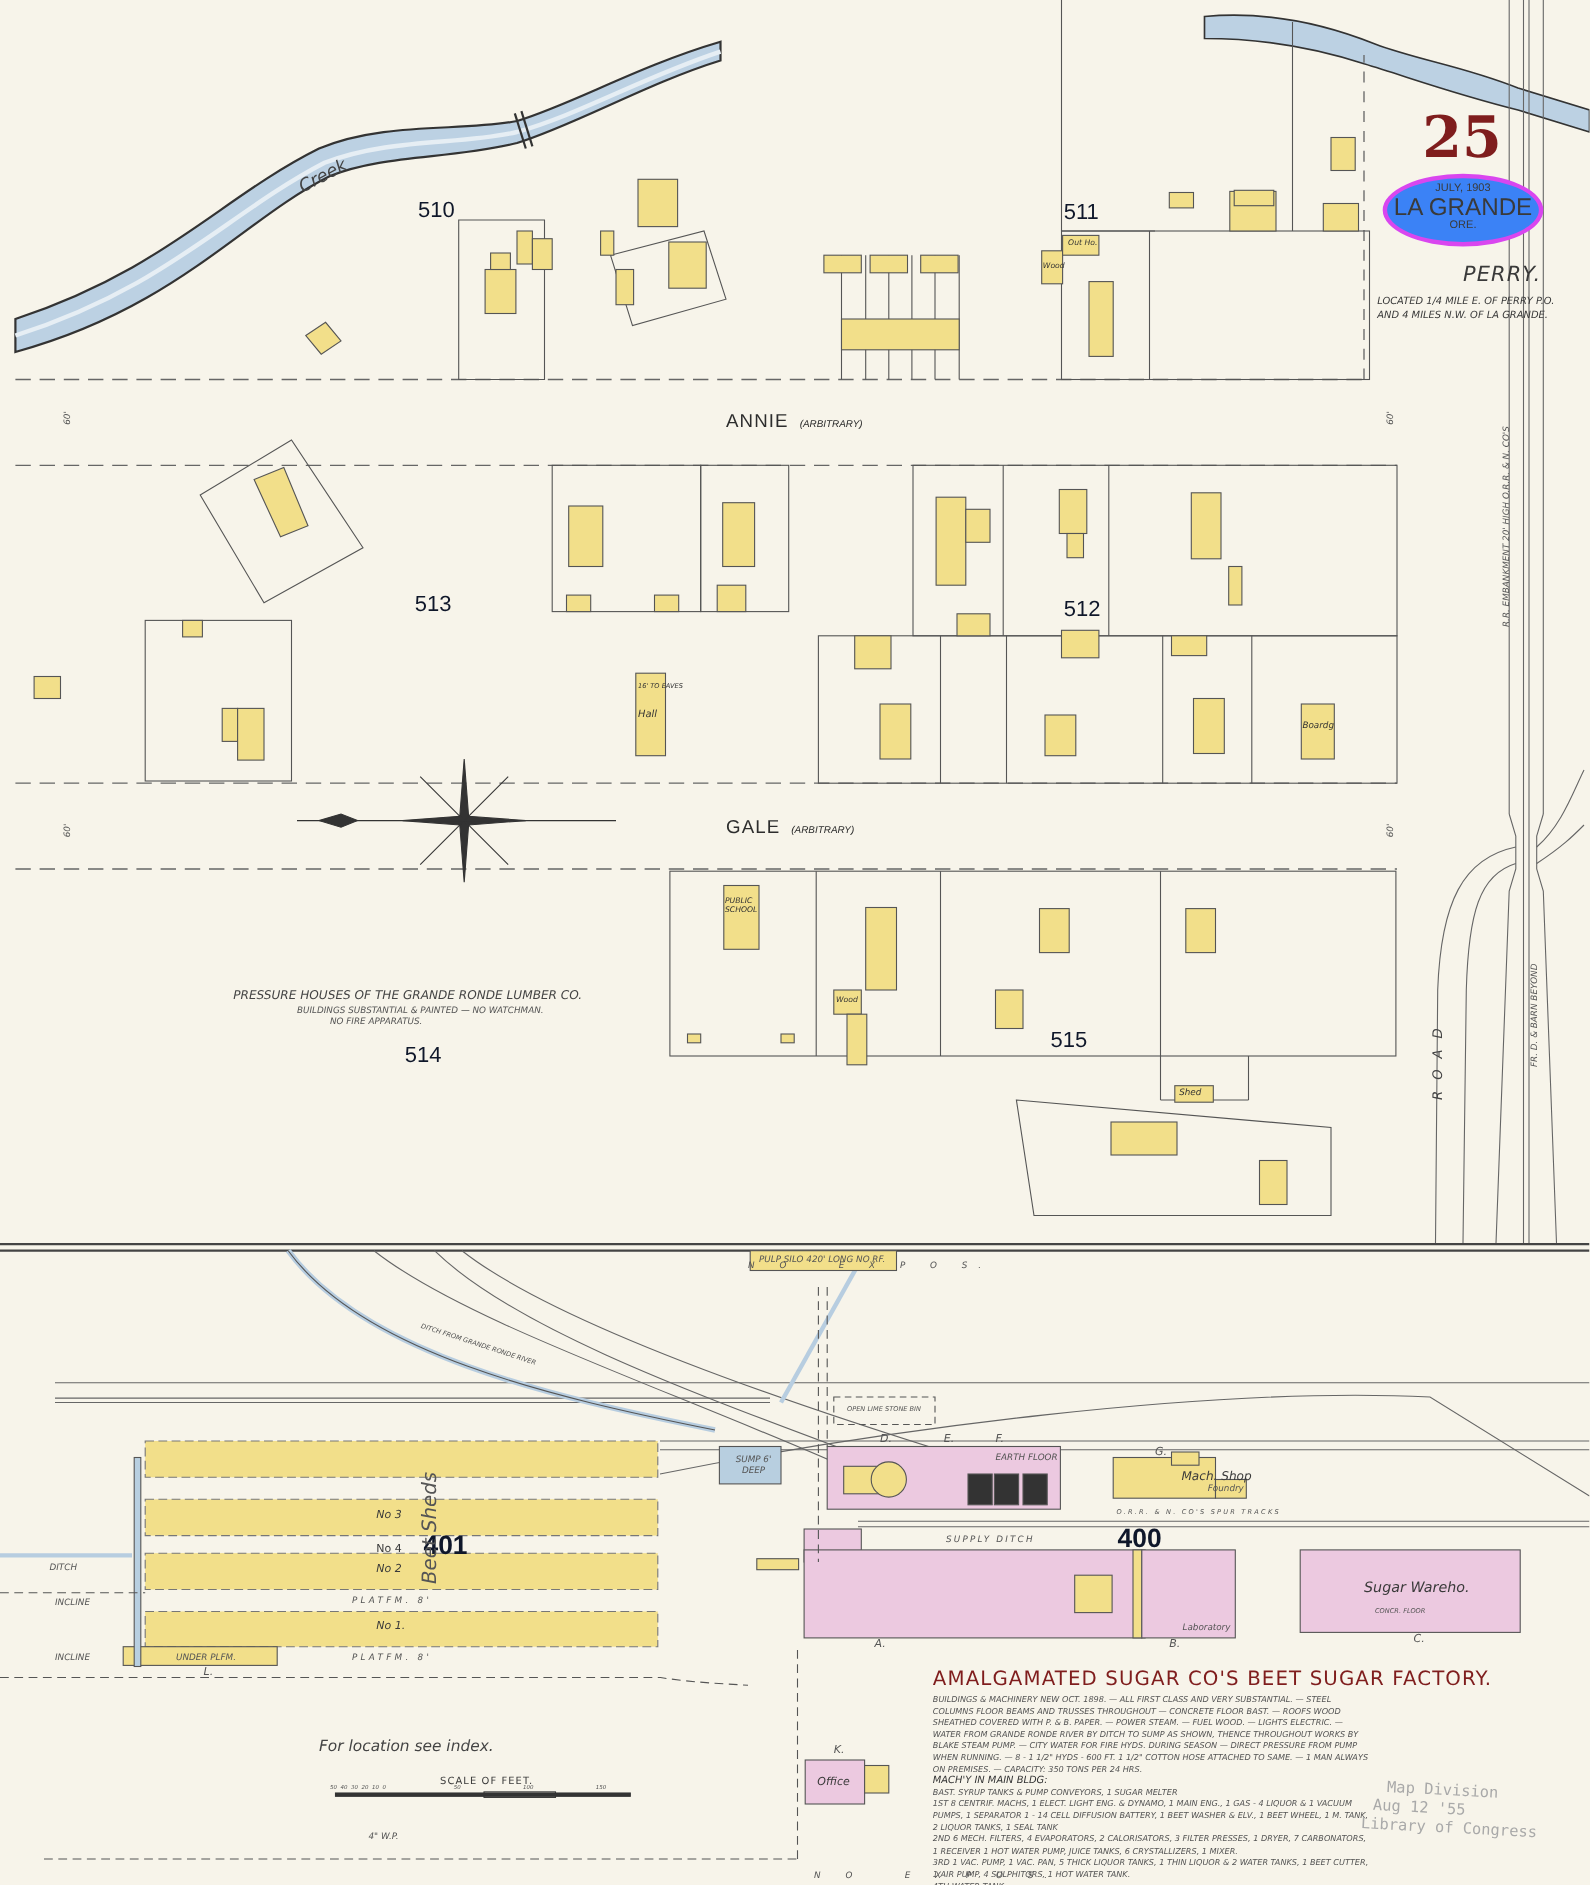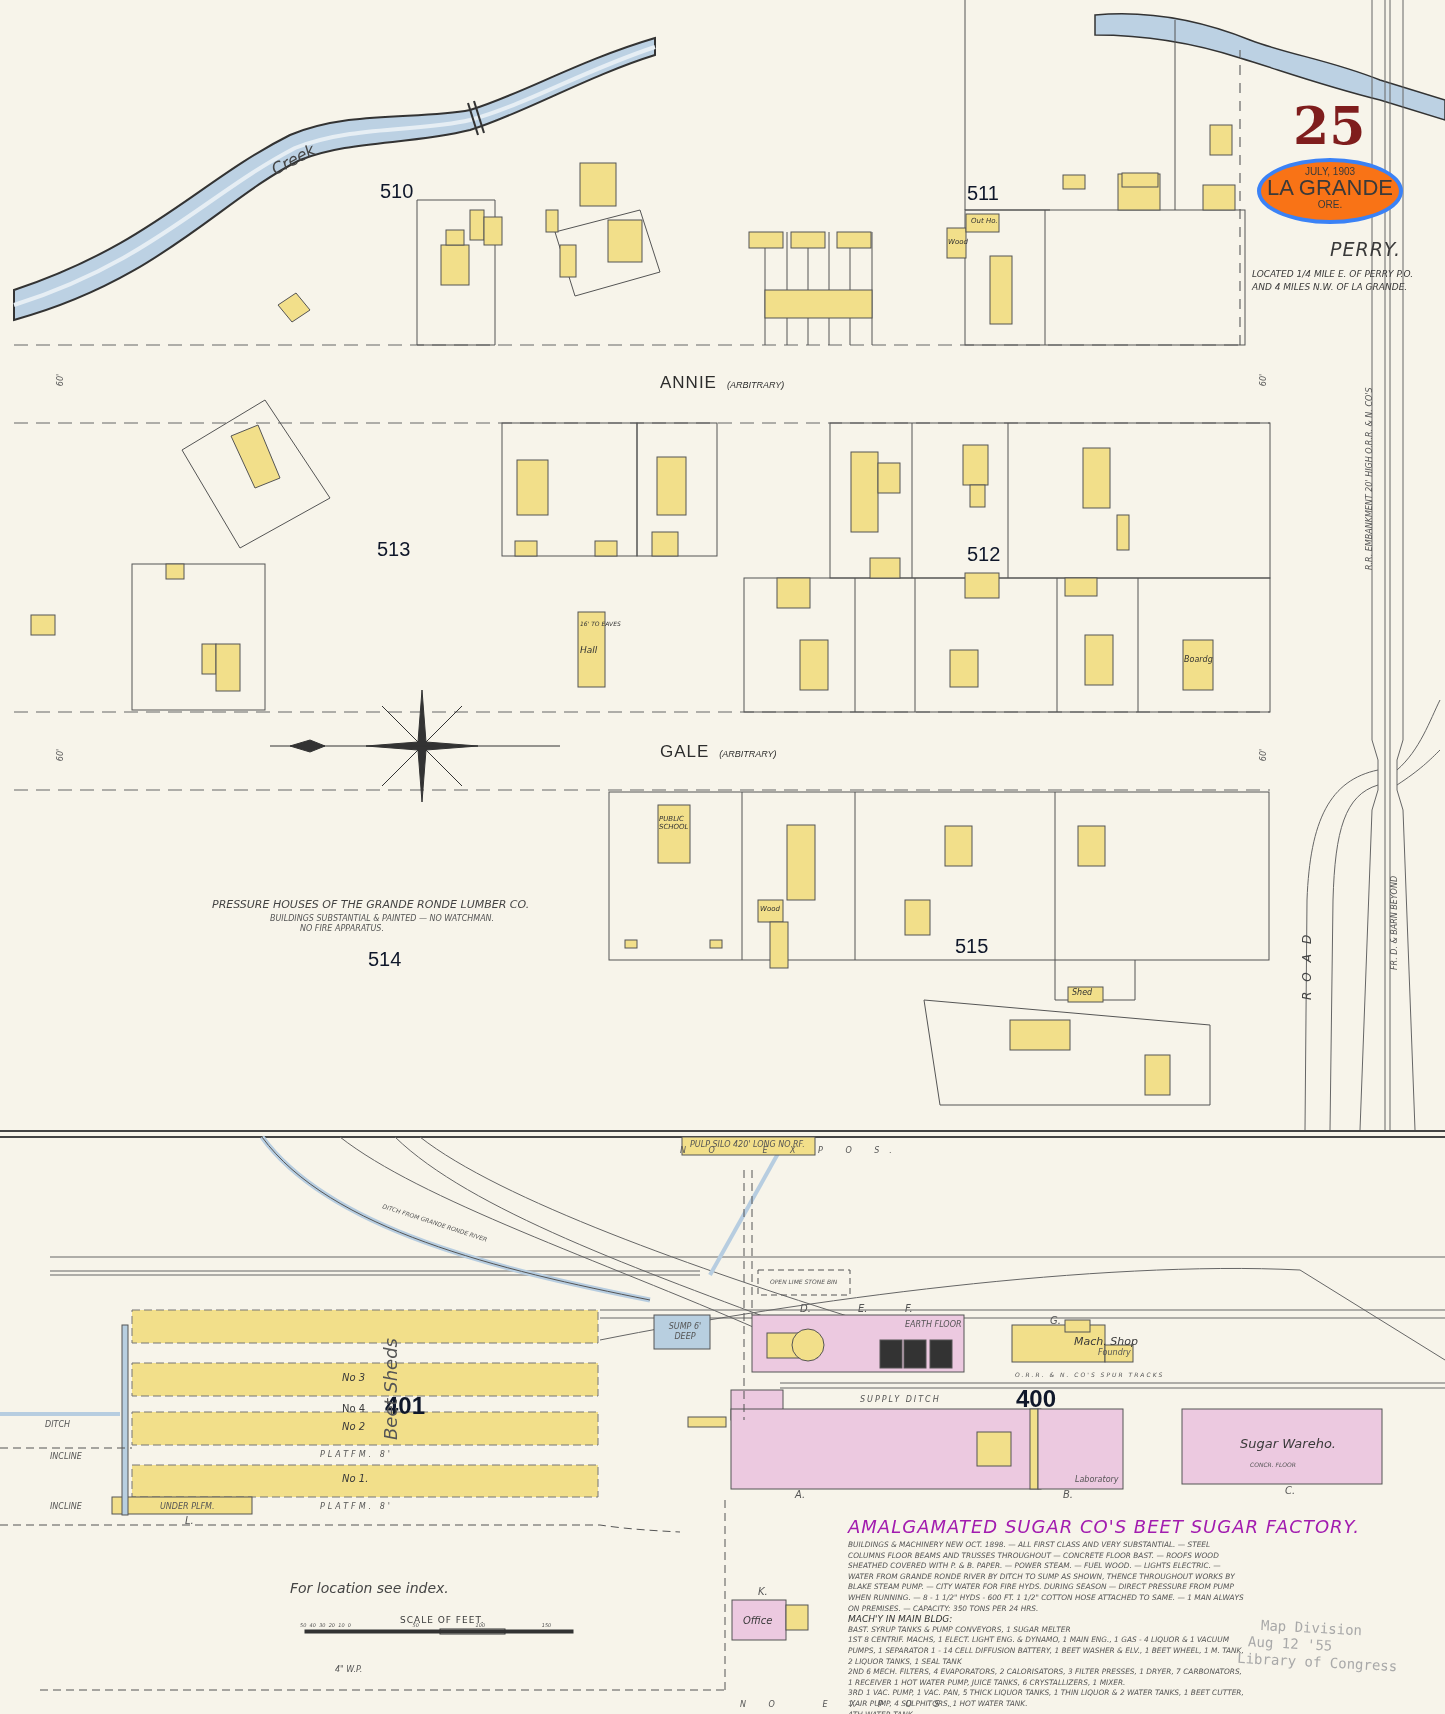--- a/index.html
+++ b/index.html
@@ -7,27 +7,27 @@
   svg{position:absolute;left:0;top:0;}
   .abs{position:absolute;}
   .blocknum{position:absolute;font-family:"Liberation Sans",sans-serif;font-size:20px;color:#0f172a;}
   .blocknum.big{font-size:24px;font-weight:bold;margin-left:33px;}
   .street{position:absolute;font-family:"Liberation Sans",sans-serif;font-size:17px;letter-spacing:1px;color:#2d2d2d;}
   .arb{font-size:9px;font-style:italic;margin-left:10px;letter-spacing:0;}
   .ital{font-family:"DejaVu Sans",sans-serif;font-style:italic;color:#444;}
   .small{font-size:8px;font-style:italic;color:#555;line-height:10px;}
   .bldg-label{position:absolute;font-size:9px;font-style:italic;color:#333;}
   .sheetnum{position:absolute;left:1293px;top:95px;font-family:"DejaVu Serif",serif;font-weight:bold;font-size:52px;color:#7f1d1d;}
-  .oval{position:absolute;left:1257px;top:158px;width:142px;width:138px;height:58px;border:4px solid #3b82f6;border-radius:50%;text-align:center;background:#f97316;}
+  .oval{position:absolute;left:1257px;top:158px;width:142px;width:138px;height:58px;border:4px solid #d946ef;border-radius:50%;text-align:center;background:#3b82f6;}
   .oval .date{font-size:10px;margin-top:4px;font-family:"Liberation Sans",sans-serif;}
   .oval .city{font-size:22px;font-family:"Liberation Sans",sans-serif;line-height:22px;}
   .oval .state{font-size:10px;font-family:"Liberation Sans",sans-serif;}
   .perry{position:absolute;left:1330px;top:238px;font-size:19px;font-style:italic;letter-spacing:1px;}
   .loc{position:absolute;left:1252px;top:268px;font-size:9px;font-style:italic;line-height:13px;}
-  .factory-title{position:absolute;left:848px;top:1516px;font-size:18px;font-style:italic;letter-spacing:1px;color:#a21caf;}
+  .factory-title{position:absolute;left:848px;top:1516px;font-size:18px;letter-spacing:1px;color:#7f1d1d;}
   .factory-notes{position:absolute;left:848px;top:1540px;width:400px;font-size:7.4px;font-style:italic;line-height:10.6px;color:#555;}
   .factory-notes .hd{font-size:9px;font-style:italic;color:#333;}
   .stamp{position:absolute;left:1238px;top:1620px;font-family:"DejaVu Sans Mono",monospace;font-size:14px;color:#a9a9a9;line-height:17px;transform:rotate(3deg);}
 </style>
 </head>
 <body>
 
 <svg width="1445" height="1714" viewBox="0 0 1445 1714">
 
   <g>

